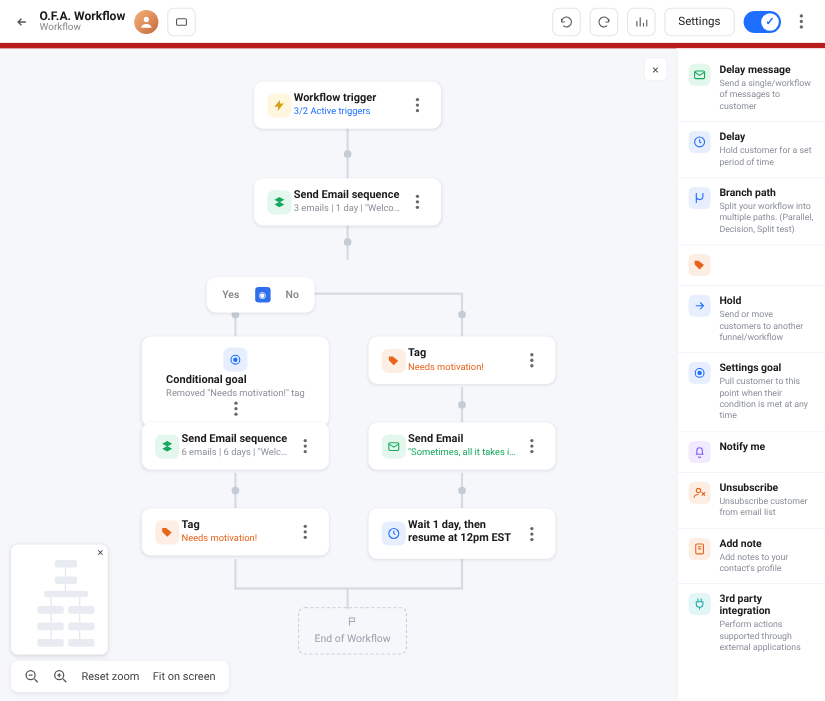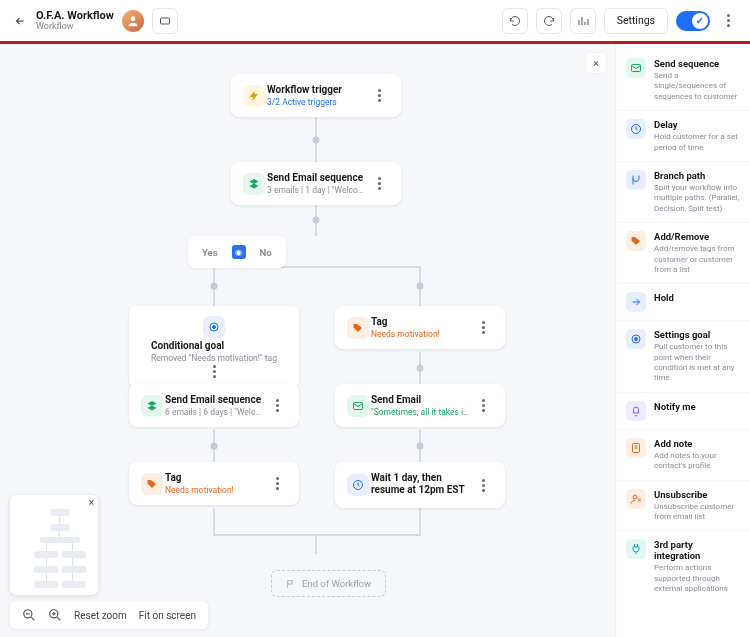--- a/index.html
+++ b/index.html
@@ -1,17 +1,17 @@
 <!DOCTYPE html>
 <html><head>
 <meta charset="utf-8">
 <style>
   *{box-sizing:border-box;margin:0;padding:0;}
   body{font-family:-apple-system,BlinkMacSystemFont,"Segoe UI",Roboto,sans-serif;background:#f5f7fa;color:#1a1a1a;font-size:11px;width:750px;height:637px;overflow:hidden;}
-  .topbar{display:flex;align-items:center;height:44px;background:#fff;padding:0 12px;gap:8px;border-bottom:3px solid #b91c1c;}
+  .topbar{display:flex;align-items:center;height:44px;background:#fff;padding:0 12px;gap:8px;border-bottom:5px solid #b91c1c;}
   .back{width:16px;height:16px;display:flex;align-items:center;justify-content:center;color:#555;cursor:pointer;}
   .title-wrap{display:flex;flex-direction:column;line-height:1.1;}
   .title{font-weight:700;font-size:11px;}
   .subtitle{font-size:9px;color:#888;}
   .avatar{width:22px;height:22px;border-radius:50%;background:linear-gradient(135deg,#f6b27a,#c46a3a);display:flex;align-items:center;justify-content:center;}
   .avatar svg{width:14px;height:14px;}
   .spacer{flex:1;}
   .iconbtn{width:26px;height:26px;border:1px solid #e3e6eb;border-radius:6px;background:#fff;display:flex;align-items:center;justify-content:center;color:#555;cursor:pointer;}
   .iconbtn.plain{border:none;}
   .pillbtn{height:26px;padding:0 12px;border:1px solid #e3e6eb;border-radius:6px;background:#fff;font-size:10.5px;display:flex;align-items:center;cursor:pointer;}
@@ -166,21 +166,21 @@
           <div class="ntitle">Send Email sequence</div>
           <div class="nsub">3 emails | 1 day | "Welcome to O…"</div>
         </div>
       <div class="dots ndots">
           <span></span>
           <span></span>
           <span></span>
         </div>
     </div>
 
-    <div class="cond" style="left:188px;top:192px;">
+    <div class="cond" style="left:188px;top:208px;">
       <span class="yn">Yes</span>
       <div class="mid">
           <div class="badge-sq">◉</div>
         </div>
       <span class="yn">No</span>
     </div>
 
     <div class="node" style="left:129px;top:262px;flex-direction:column;">
       <div class="nicon ic-blue">
           <svg width="12" height="12" viewBox="0 0 24 24" fill="none" stroke="currentColor" stroke-width="2">
@@ -278,21 +278,21 @@
       <div class="ntxt">
           <div class="ntitle" style="white-space:normal;line-height:1.2;">Wait 1 day, then resume at 12pm EST</div>
         </div>
       <div class="dots ndots">
           <span></span>
           <span></span>
           <span></span>
         </div>
     </div>
 
-    <div class="end" style="left:271px;top:526px;">
+    <div class="end" style="left:271px;top:508px;flex-direction:column;">
       <svg width="10" height="10" viewBox="0 0 24 24" fill="none" stroke="currentColor" stroke-width="2">
           <path d="M4 21V4h12l-2 4 2 4H4"></path>
         </svg>
       <span>End of Workflow</span>
     </div>
 
     <div class="minimap">
       <div class="mx">×</div>
       <div class="mm">
         <div class="mb" style="left:34px;top:8px;width:20px;height:7px;"></div>
@@ -335,22 +335,22 @@
 
   <div class="sidebar" id="sidebar">
       <div class="sideitem">
         <div class="sicon ic-green">
           <svg width="12" height="12" viewBox="0 0 24 24" fill="none" stroke="currentColor" stroke-width="2">
             <rect x="3" y="5" width="18" height="14" rx="2"></rect>
             <path d="M3 7l9 6 9-6"></path>
           </svg>
         </div>
         <div>
-          <div class="stitle">Send sequence</div>
-          <div class="sdesc">Send a single/sequences of sequences to customer</div>
+          <div class="stitle">Delay message</div>
+          <div class="sdesc">Send a single/workflow of messages to customer</div>
         </div>
       </div>
       <div class="sideitem">
         <div class="sicon ic-blue">
           <svg width="12" height="12" viewBox="0 0 24 24" fill="none" stroke="currentColor" stroke-width="2">
             <circle cx="12" cy="12" r="9"></circle>
             <path d="M12 7v5l3 2"></path>
           </svg>
         </div>
         <div>
@@ -368,33 +368,30 @@
           <div class="stitle">Branch path</div>
           <div class="sdesc">Split your workflow into multiple paths. (Parallel, Decision, Split test)</div>
         </div>
       </div>
       <div class="sideitem">
         <div class="sicon ic-orange">
           <svg width="12" height="12" viewBox="0 0 24 24" fill="currentColor">
             <path d="M20 12l-8 8-9-9V4h7z"></path>
           </svg>
         </div>
-        <div>
-          <div class="stitle">Add/Remove</div>
-          <div class="sdesc">Add/remove tags from customer or customer from a list</div>
-        </div>
       </div>
       <div class="sideitem">
         <div class="sicon ic-blue">
           <svg width="12" height="12" viewBox="0 0 24 24" fill="none" stroke="currentColor" stroke-width="2">
             <path d="M5 12h14M13 6l6 6-6 6"></path>
           </svg>
         </div>
         <div>
           <div class="stitle">Hold</div>
+          <div class="sdesc">Send or move customers to another funnel/workflow</div>
         </div>
       </div>
       <div class="sideitem">
         <div class="sicon ic-dblue">
           <svg width="12" height="12" viewBox="0 0 24 24" fill="none" stroke="currentColor" stroke-width="2">
             <circle cx="12" cy="12" r="8"></circle>
             <circle cx="12" cy="12" r="3" fill="currentColor"></circle>
           </svg>
         </div>
         <div>
@@ -408,42 +405,42 @@
             <path d="M18 16H6l1-2V9a5 5 0 0110 0v5zM10 20a2 2 0 004 0"></path>
           </svg>
         </div>
         <div>
           <div class="stitle">Notify me</div>
         </div>
       </div>
       <div class="sideitem">
         <div class="sicon ic-orange">
           <svg width="12" height="12" viewBox="0 0 24 24" fill="none" stroke="currentColor" stroke-width="2">
+            <circle cx="10" cy="8" r="4"></circle>
+            <path d="M2 21c0-4 4-6 8-6M16 11l6 6M22 11l-6 6"></path>
+          </svg>
+        </div>
+        <div>
+          <div class="stitle">Unsubscribe</div>
+          <div class="sdesc">Unsubscribe customer from email list</div>
+        </div>
+      </div>
+      <div class="sideitem">
+        <div class="sicon ic-orange">
+          <svg width="12" height="12" viewBox="0 0 24 24" fill="none" stroke="currentColor" stroke-width="2">
             <rect x="5" y="3" width="14" height="18" rx="2"></rect>
             <path d="M9 8h6M9 12h6"></path>
           </svg>
         </div>
         <div>
           <div class="stitle">Add note</div>
           <div class="sdesc">Add notes to your contact's profile</div>
         </div>
       </div>
       <div class="sideitem">
-        <div class="sicon ic-orange">
-          <svg width="12" height="12" viewBox="0 0 24 24" fill="none" stroke="currentColor" stroke-width="2">
-            <circle cx="10" cy="8" r="4"></circle>
-            <path d="M2 21c0-4 4-6 8-6M16 11l6 6M22 11l-6 6"></path>
-          </svg>
-        </div>
-        <div>
-          <div class="stitle">Unsubscribe</div>
-          <div class="sdesc">Unsubscribe customer from email list</div>
-        </div>
-      </div>
-      <div class="sideitem">
         <div class="sicon ic-teal">
           <svg width="12" height="12" viewBox="0 0 24 24" fill="none" stroke="currentColor" stroke-width="2">
             <path d="M9 2v6M15 2v6M6 8h12v4a6 6 0 01-12 0zM12 18v4"></path>
           </svg>
         </div>
         <div>
           <div class="stitle">3rd party integration</div>
           <div class="sdesc">Perform actions supported through external applications</div>
         </div>
       </div>

